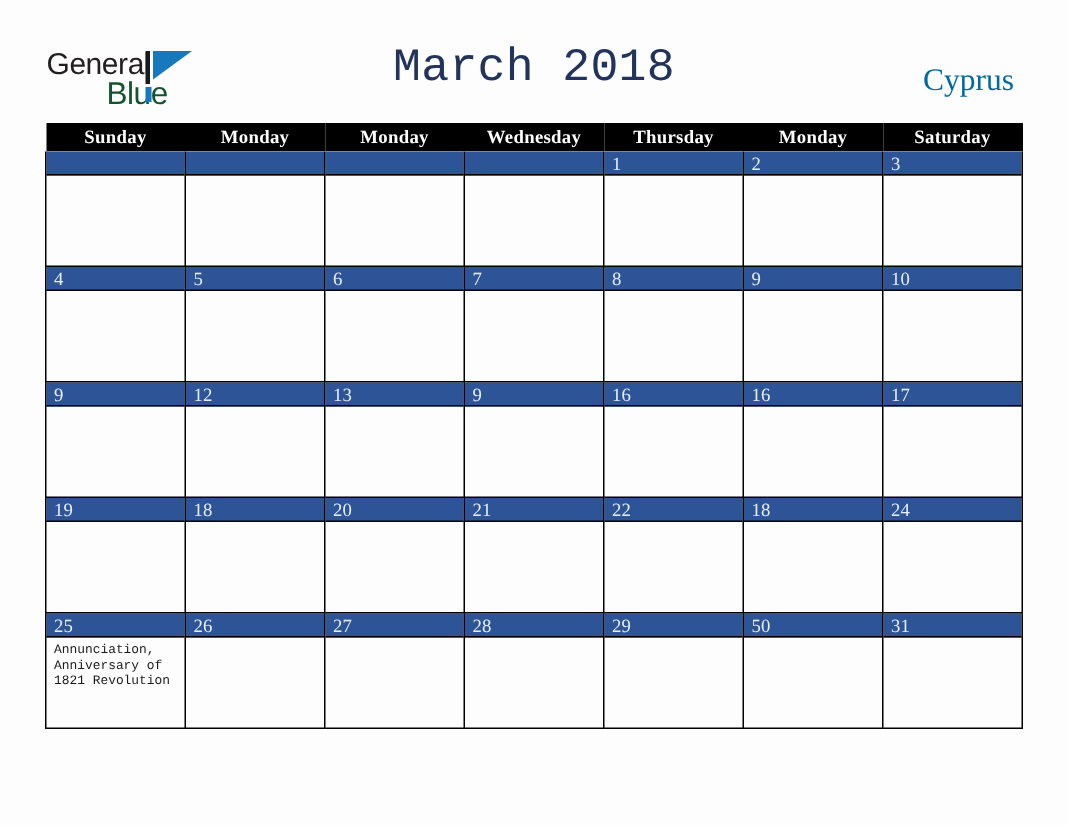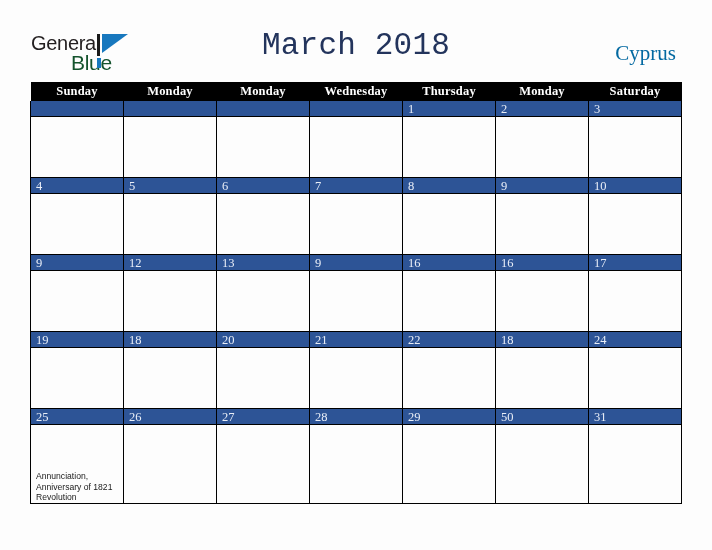--- a/index.html
+++ b/index.html
@@ -166,22 +166,21 @@
   }
   .daynum.empty {
     color: transparent;
   }
 
   .events {
     padding: 3px 4px 0 5px;
     font-size: 8.6px;
     line-height: 10.6px;
     color: #1a1a1a;
-    font-family: Liberation Sans, sans-serif;
-    margin-top: 43px;
+    font-family: Liberation Mono, monospace;
   }
 </style>
 </head>
 <body>
 
 <div class="page">
 
   <div class="top-bar">
 
     <div class="logo">

